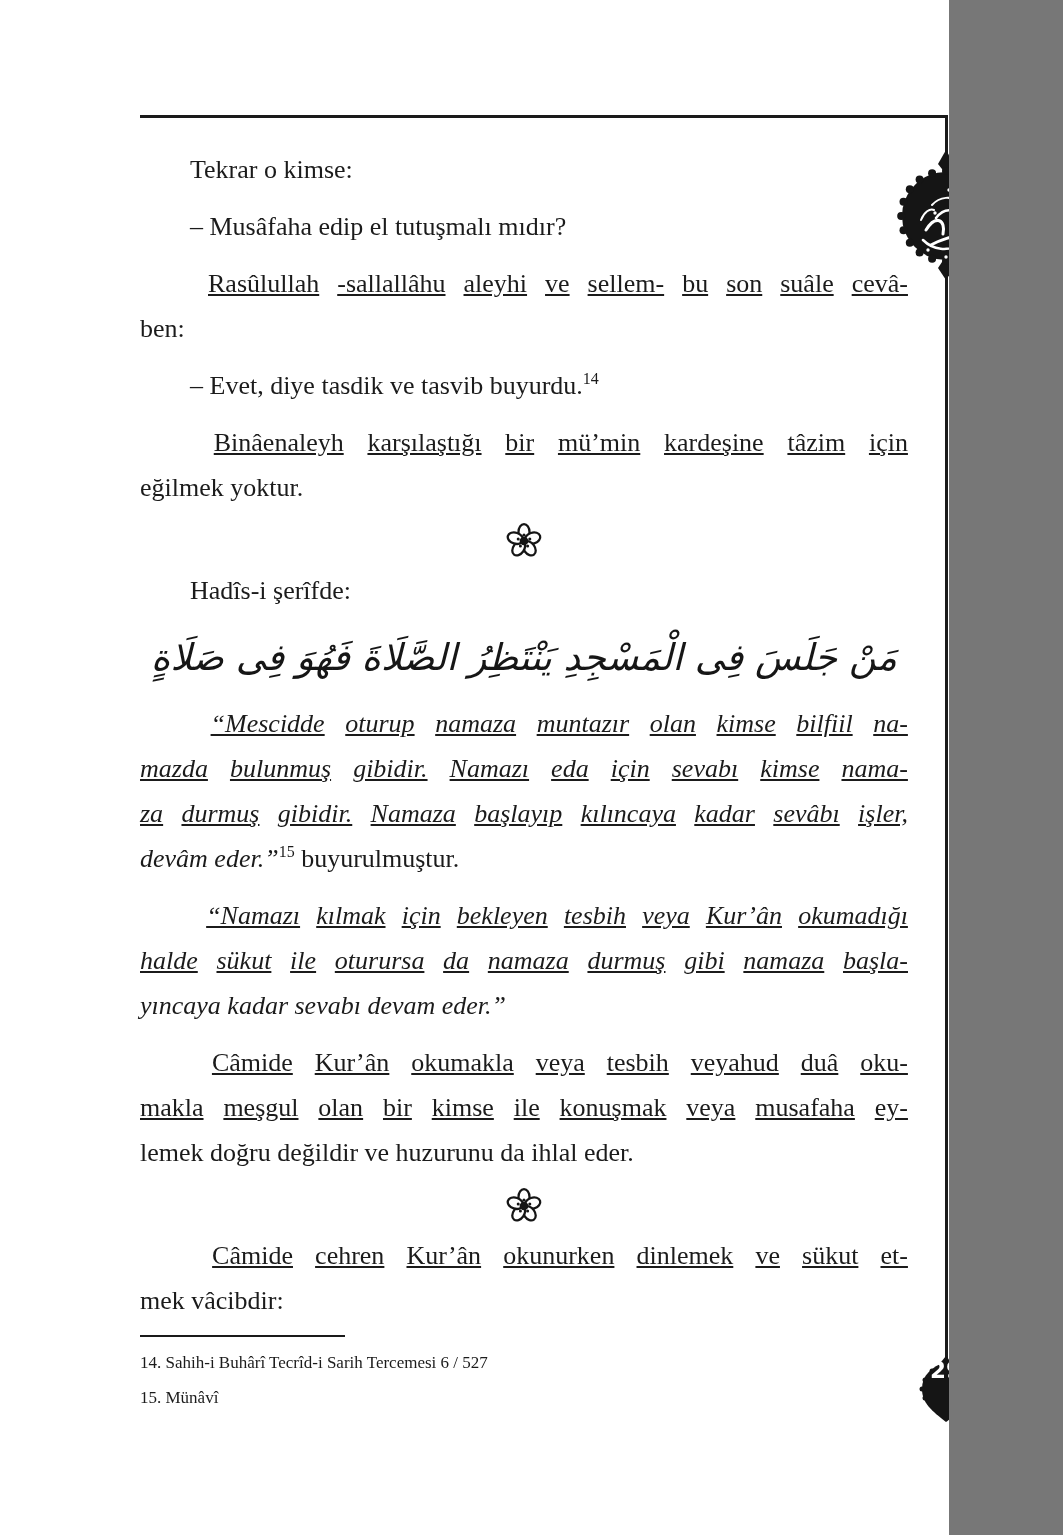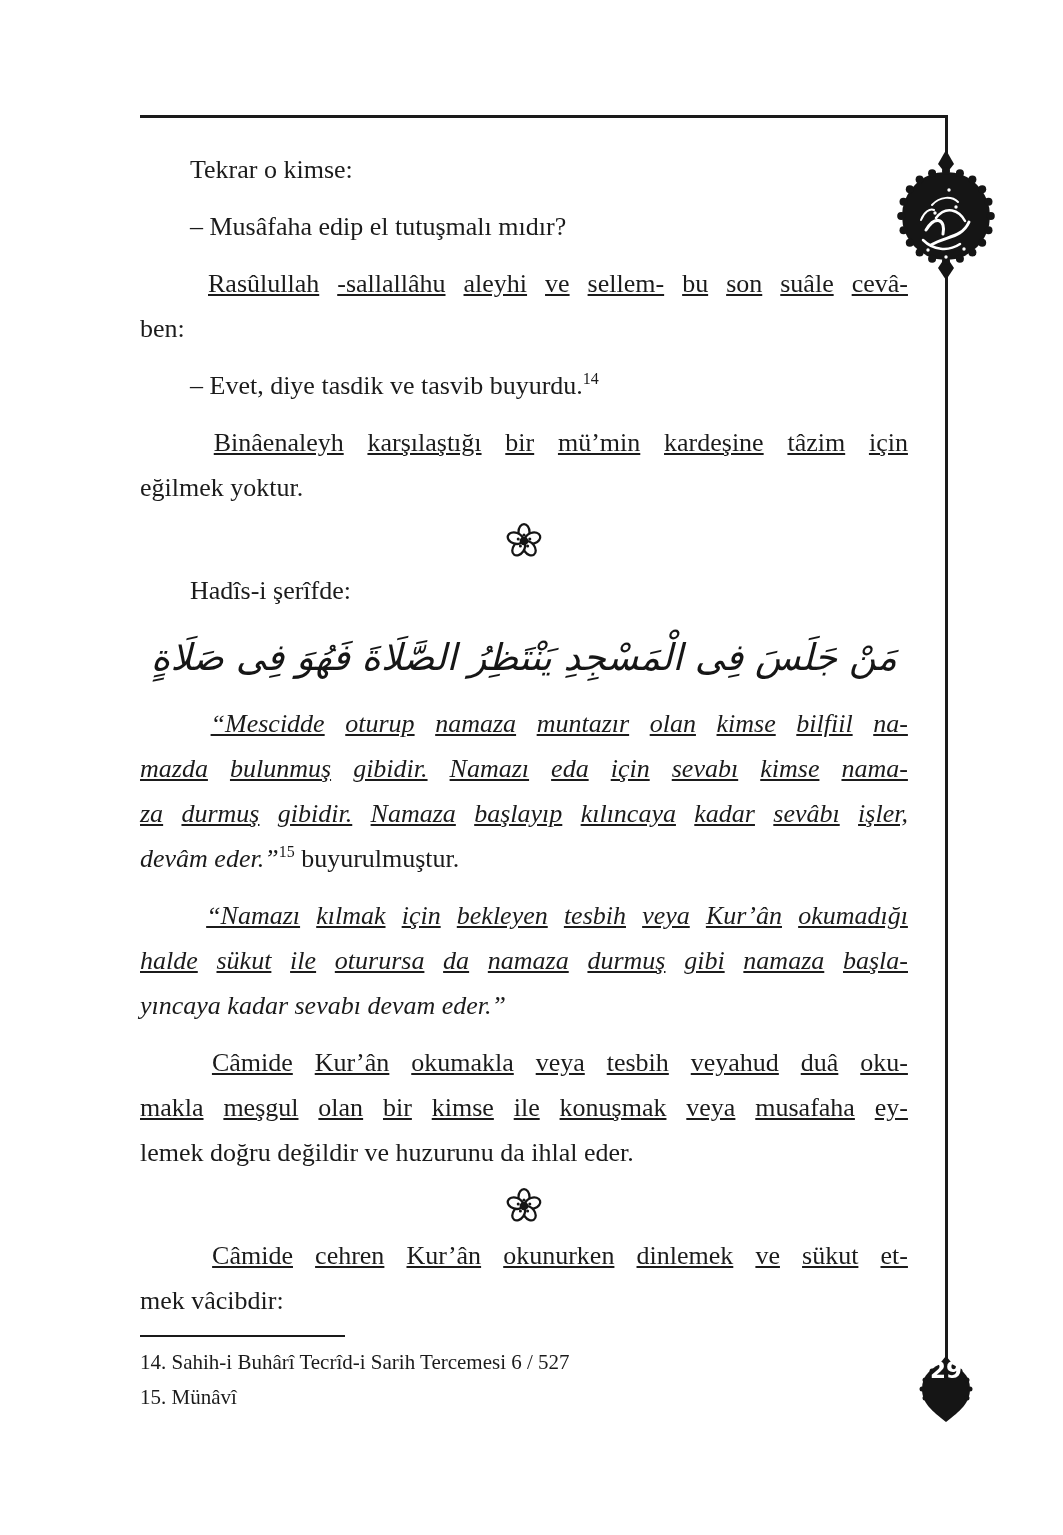--- a/index.html
+++ b/index.html
@@ -1,17 +1,17 @@
 <!DOCTYPE html>
 <html><head>
 <meta charset="utf-8">
 <style>
   html,body{margin:0;padding:0;background:#777;}
-  #page{position:relative;width:1063px;height:1535px;background:#ffffff;overflow:hidden;
-        font-family:"Liberation Serif","DejaVu Serif",serif;color:#1b1b1b;}
+  #page{position:relative;width:933px;height:1535px;background:#ffffff;overflow:hidden;
+        font-family:"Liberation Serif","DejaVu Serif",serif;color:#1b1b1b;padding-left:16px;}
   
   .top-rule{position:absolute;left:140px;top:115px;width:808px;height:3px;background:#1a1a1a;}
   .right-rule{position:absolute;left:945px;top:115px;width:3px;height:1250px;background:#1a1a1a;}
   
   .medallion{position:absolute;left:886px;top:150px;width:120px;height:130px;}
   
   #text-column{position:absolute;left:140px;top:117px;width:768px;padding-top:30px;}
   .para{margin:0 0 12px 0;}
   .line{height:45px;line-height:45px;font-size:26px;white-space:nowrap;}
   .line.just{display:flex;justify-content:space-between;align-items:baseline;white-space:normal;text-decoration:underline;}
@@ -20,21 +20,21 @@
   .para.italic .line{font-style:italic;}
   .upright{font-style:normal;}
   sup.fnref{font-size:16px;line-height:0;vertical-align:super;font-style:normal;}
   .arabic{height:64px;margin:0 0 12px 0;display:flex;align-items:center;justify-content:center;
           font-family:"DejaVu Sans",sans-serif;font-size:37px;color:#161616;font-style:italic;}
   .flower{margin:8px 0;height:38px;display:flex;justify-content:center;align-items:center;}
   .flower svg{width:38px;height:38px;}
   
   #footnotes{margin-top:4px;}
   .fn-rule{width:205px;height:2px;background:#1a1a1a;margin:2px 0 8px 0;}
-  .fn-line{font-size:21px;line-height:35px;white-space:nowrap;}
+  .fn-line{font-size:17px;line-height:35px;white-space:nowrap;}
   
   .badge{position:absolute;left:917px;top:1356px;width:58px;height:66px;}
   .badge svg{position:absolute;left:0;top:0;width:58px;height:66px;}
   .badge .num{position:absolute;left:0;top:1px;width:58px;text-align:center;
               font-family:"DejaVu Sans","Liberation Sans",sans-serif;font-weight:bold;
               font-size:23px;color:#ffffff;letter-spacing:0px;}
 </style>
 </head>
 <body>
 

